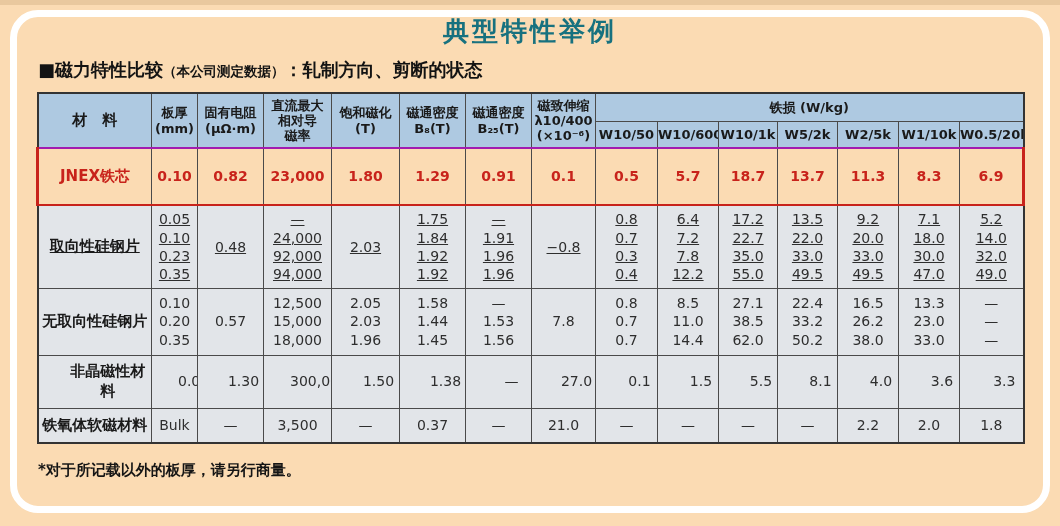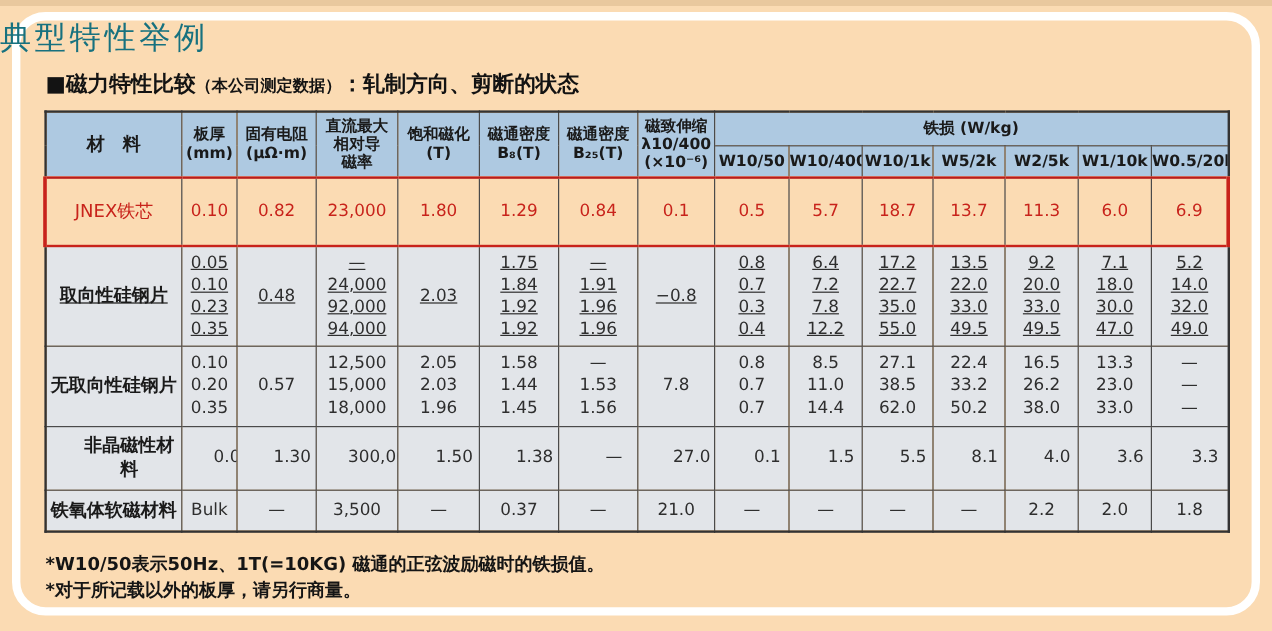--- a/index.html
+++ b/index.html
@@ -14,22 +14,22 @@
     position:absolute; left:0; top:0; width:100%; height:5px;
     background:#E9C89E;
   }
   .frame {
     position:absolute; left:10px; top:10px; right:10px; bottom:13px;
     border:7px solid #FFFFFF; border-radius:28px;
     pointer-events:none;
   }
   .page-title {
     position:absolute; left:0; top:14px; width:100%;
-    text-align:left;
-    color:#17717F; font-size:26px; font-weight:normal; letter-spacing:3px;
+    text-align:center;
+    color:#17717F; font-size:26px; font-weight:bold; letter-spacing:3px;
   }
   .subtitle {
     position:absolute; left:38px; top:58px;
     color:#131313; font-weight:bold; font-size:18px;
     white-space:nowrap;
   }
   .subtitle .paren { font-size:13.5px; }
   .table-wrap { position:absolute; left:36px; top:92px; }
   table {
     border-collapse:collapse; table-layout:fixed; width:986px;
@@ -54,22 +54,22 @@
     font-size:14px; line-height:1.3;
     padding:1px 0;
   }
   td.mat { font-weight:bold; font-size:15px; color:#1a1a1a; }
   tbody tr:nth-child(1) td { height:57px; }
   tbody tr:nth-child(2) td { height:83px;text-decoration:underline; }
   tbody tr:nth-child(3) td { height:67px; }
   tbody tr:nth-child(4) td { height:53px;padding-left:26px; }
   tbody tr:nth-child(5) td { height:35px; }
   tr.highlight td {
-    background:#FBDBB3; color:#C8231B; font-weight:normal;
-    border-top:2px solid #b91c1c; border-bottom:2px solid #C8231B;
+    background:#FBDBB3; color:#C8231B; font-weight:bold;
+    border-top:2px solid #a21caf; border-bottom:2px solid #C8231B;
   }
   tr.highlight td.mat { color:#C8231B; }
   tr.highlight td:first-child { border-left:3px solid #C8231B; }
   tr.highlight td:last-child  { border-right:3px solid #C8231B; }
   .notes {
     position:absolute; left:38px; top:460px;
     color:#151515; font-size:15px; font-weight:bold; line-height:1.45;
   }
 </style>
 </head>
@@ -119,44 +119,44 @@
 B₈(T)</th>
         <th rowspan="2">磁通密度
 B₂₅(T)</th>
         <th rowspan="2">磁致伸缩
 λ10/400
 (×10⁻⁶)</th>
         <th colspan="7">铁损 (W/kg)</th>
       </tr>
       <tr class="h2">
           <th>W10/50</th>
-          <th>W10/400</th>
+          <th>W10/600</th>
           <th>W10/1k</th>
           <th>W5/2k</th>
           <th>W2/5k</th>
           <th>W1/10k</th>
           <th>W0.5/20k</th>
         </tr>
     </thead>
     <tbody>
         <tr class="highlight">
           <td class="mat">JNEX铁芯</td>
           <td>0.10</td>
           <td>0.82</td>
           <td>23,000</td>
           <td>1.80</td>
           <td>1.29</td>
-          <td>0.84</td>
+          <td>0.91</td>
           <td>0.1</td>
           <td>0.5</td>
           <td>5.7</td>
           <td>18.7</td>
           <td>13.7</td>
           <td>11.3</td>
-          <td>6.0</td>
+          <td>8.3</td>
           <td>6.9</td>
         </tr>
         <tr>
           <td class="mat">取向性硅钢片</td>
           <td>0.05
 0.10
 0.23
 0.35</td>
           <td>0.48</td>
           <td>—
@@ -275,15 +275,14 @@
           <td>—</td>
           <td>2.2</td>
           <td>2.0</td>
           <td>1.8</td>
         </tr>
       </tbody>
   </table>
 </div>
 
 <div class="notes">
-  <div>*W10/50表示50Hz、1T(=10KG) 磁通的正弦波励磁时的铁损值。</div>
   <div>*对于所记载以外的板厚，请另行商量。</div>
 </div>
 
 </body></html>

